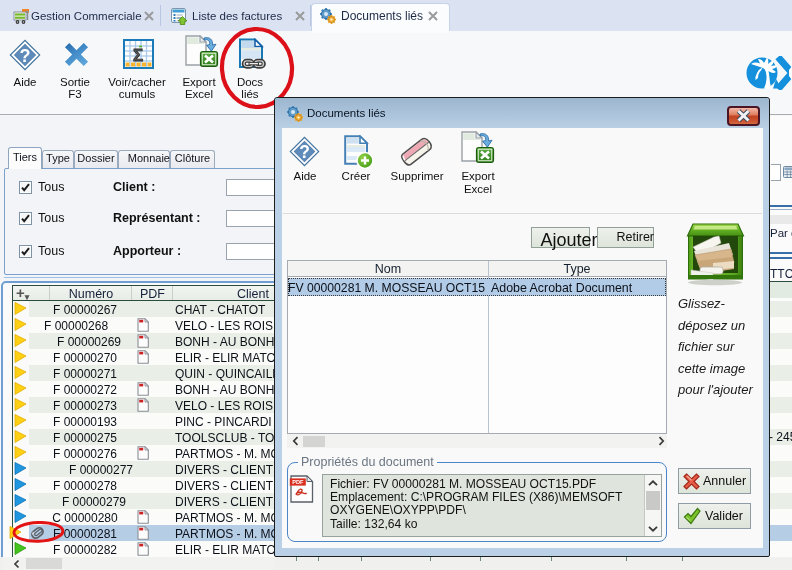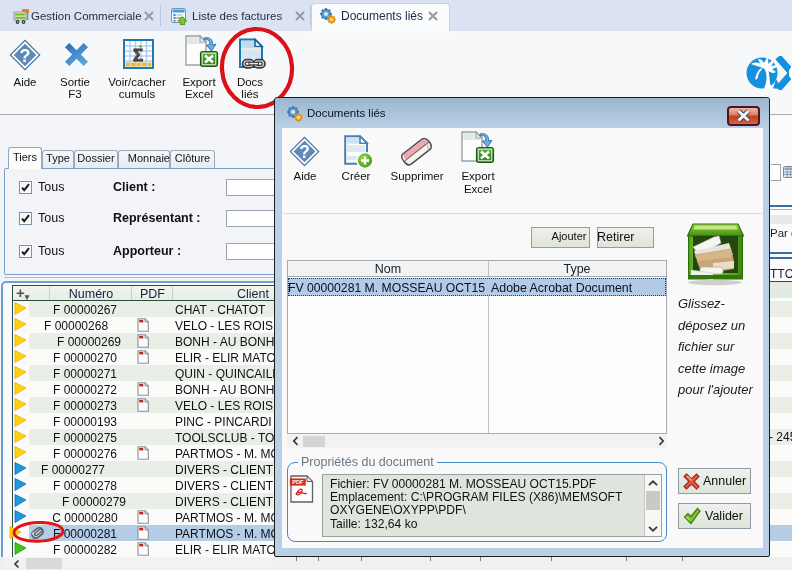--- a/index.html
+++ b/index.html
@@ -290,21 +290,21 @@
 <svg class="abs" style="left:137px;top:446px;z-index:2" width="12" height="14" viewBox="0 0 12 14">
 <path d="M1,0.7 L8,0.7 L11.3,4 L11.3,13.3 L1,13.3 Z" fill="#fcfcfc" stroke="#8a8f96" stroke-width="1.1"></path>
 <path d="M8,0.7 L8,4 L11.3,4 Z" fill="#e4e7ea" stroke="#8a8f96" stroke-width="0.9"></path>
 <rect x="2.2" y="1.8" width="4" height="2.6" fill="#cc2222"></rect>
 </svg>
 <div class="txt" style="left:175px;top:447px;font-size:12px;color:#0c1018">PARTMOS - M. MOS</div>
 <div class="abs" style="left:29px;top:461px;width:733px;height:16px;background:#e9eee7"></div>
 <svg class="abs" style="left:14px;top:462px;z-index:2" width="13" height="13" viewBox="0 0 13 13">
 <polygon points="1,0.5 12,6 1,12.5" fill="#1f97e0" stroke="#1272b2" stroke-width="0.8"></polygon>
   </svg>
-<div class="txt" style="left:32px;top:463px;width:82px;text-align:center;font-size:12px;color:#0c1018">F 00000277</div>
+<div class="txt" style="left:60px;top:463px;width:82px;text-align:center;font-size:12px;color:#0c1018">F 00000277</div>
 <div class="txt" style="left:175px;top:463px;font-size:12px;color:#0c1018">DIVERS - CLIENT D</div>
 <div class="abs" style="left:29px;top:477px;width:733px;height:16px;background:#fbfbfa"></div>
 <svg class="abs" style="left:14px;top:478px;z-index:2" width="13" height="13" viewBox="0 0 13 13">
 <polygon points="1,0.5 12,6 1,12.5" fill="#1f97e0" stroke="#1272b2" stroke-width="0.8"></polygon>
   </svg>
 <div class="txt" style="left:44px;top:479px;width:82px;text-align:center;font-size:12px;color:#0c1018">F 00000278</div>
 <div class="txt" style="left:175px;top:479px;font-size:12px;color:#0c1018">DIVERS - CLIENT D</div>
 <div class="abs" style="left:29px;top:493px;width:733px;height:16px;background:#e9eee7"></div>
 <svg class="abs" style="left:14px;top:494px;z-index:2" width="13" height="13" viewBox="0 0 13 13">
 <polygon points="1,0.5 12,6 1,12.5" fill="#1f97e0" stroke="#1272b2" stroke-width="0.8"></polygon>
@@ -481,23 +481,23 @@
       </linearGradient>
     </defs>
 <path d="M19,3 c6,-1.5 9,2 8.6,7 l3.4,-0.8 -4.6,7 -4.8,-6 3,-0.6 c0.6,-4 -1.6,-5.6 -5.6,-4.6 Z" fill="#6aaede" stroke="#2e6da8" stroke-width="0.9"></path>
 <rect x="15.5" y="16.5" width="17" height="15" rx="2.4" fill="url(#ga461)" stroke="#1d5c0e" stroke-width="1.2"></rect>
 <rect x="17.3" y="18.3" width="13.4" height="11.4" fill="none" stroke="#d2e4c8" stroke-width="1.1"></rect>
 <path d="M20,20.5 L28,27.5 M28,20.5 L20,27.5" stroke="#ffffff" stroke-width="2.6"></path>
 </svg>
 <div class="txt" style="left:451px;top:170px;width:54px;text-align:center;font-size:11.5px;line-height:13px;color:#101010;z-index:12">Export<br>Excel</div>
 <div class="abs" style="left:283px;top:213px;width:479px;height:1px;background:#dcdcdc;z-index:11"></div>
 <div class="abs" style="left:531px;top:227px;width:59px;height:21px;background:linear-gradient(#eef1ec,#dde4d9);border:1px solid #93a09a;z-index:12"></div>
-<div class="txt" style="left:531px;top:230px;width:76px;text-align:center;font-size:11px;color:#101010;z-index:12">Ajouter</div>
+<div class="txt" style="left:531px;top:230px;width:76px;text-align:center;font-size:18px;color:#101010;z-index:12">Ajouter</div>
 <div class="abs" style="left:597px;top:227px;width:57px;height:21px;background:linear-gradient(#eef1ec,#dde4d9);border:1px solid #93a09a;z-index:12"></div>
-<div class="txt" style="left:597px;top:230px;width:57px;text-align:left;font-size:12.5px;color:#101010;z-index:12">Retirer</div>
+<div class="txt" style="left:597px;top:230px;width:57px;text-align:right;font-size:12.5px;color:#101010;z-index:12">Retirer</div>
 <div class="abs" style="left:287px;top:260px;width:380px;height:174px;background:#fdfdfd;border:1px solid #a5abb3;z-index:11"></div>
 <div class="abs" style="left:288px;top:261px;width:378px;height:16px;background:#f3f3f1;border-bottom:1px solid #a5abb3;z-index:12"></div>
 <div class="txt" style="left:288px;top:262px;width:200px;text-align:center;font-size:12.5px;color:#15202e;z-index:13">Nom</div>
 <div class="txt" style="left:488px;top:262px;width:178px;text-align:center;font-size:12.5px;color:#15202e;z-index:13">Type</div>
 <div class="abs" style="left:488px;top:261px;width:1px;height:172px;background:#b9c3cd;z-index:12"></div>
 <div class="abs" style="left:288px;top:278px;width:378px;height:18px;background:#b2cbe6;outline:1px dotted #3c3c3c;outline-offset:-1px;z-index:12"></div>
 <div class="txt" style="left:288px;top:281px;font-size:12.2px;color:#0c1018;z-index:13">FV 00000281 M. MOSSEAU OCT15</div>
 <div class="txt" style="left:491px;top:281px;font-size:12.4px;color:#0c1018;z-index:13">Adobe Acrobat Document</div>
 <div class="abs" style="left:287px;top:434px;width:380px;height:14px;background:#f2f2f0;z-index:11"></div>
 <svg class="abs" style="left:291px;top:436px;z-index:12" width="10" height="10" viewBox="0 0 10 10">

